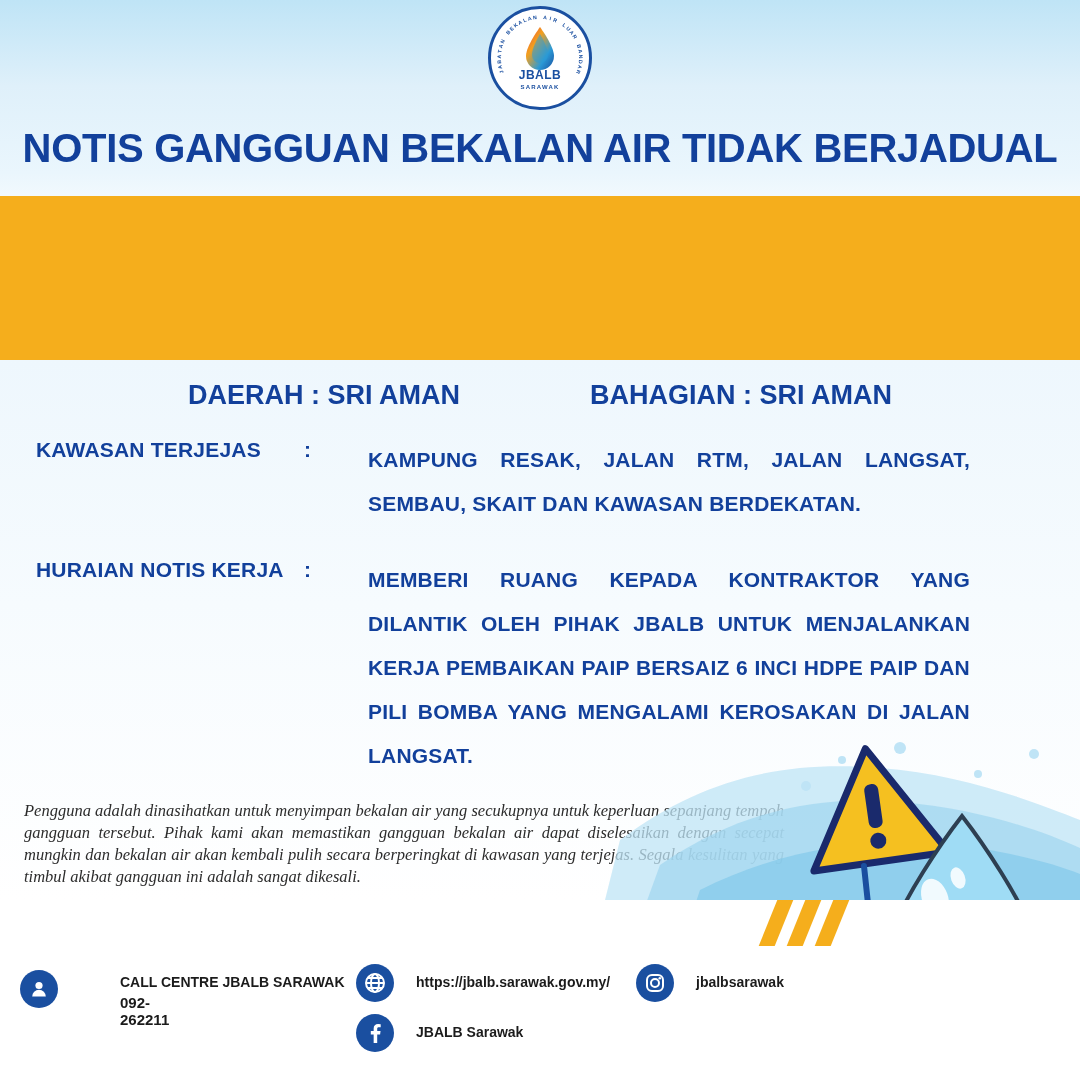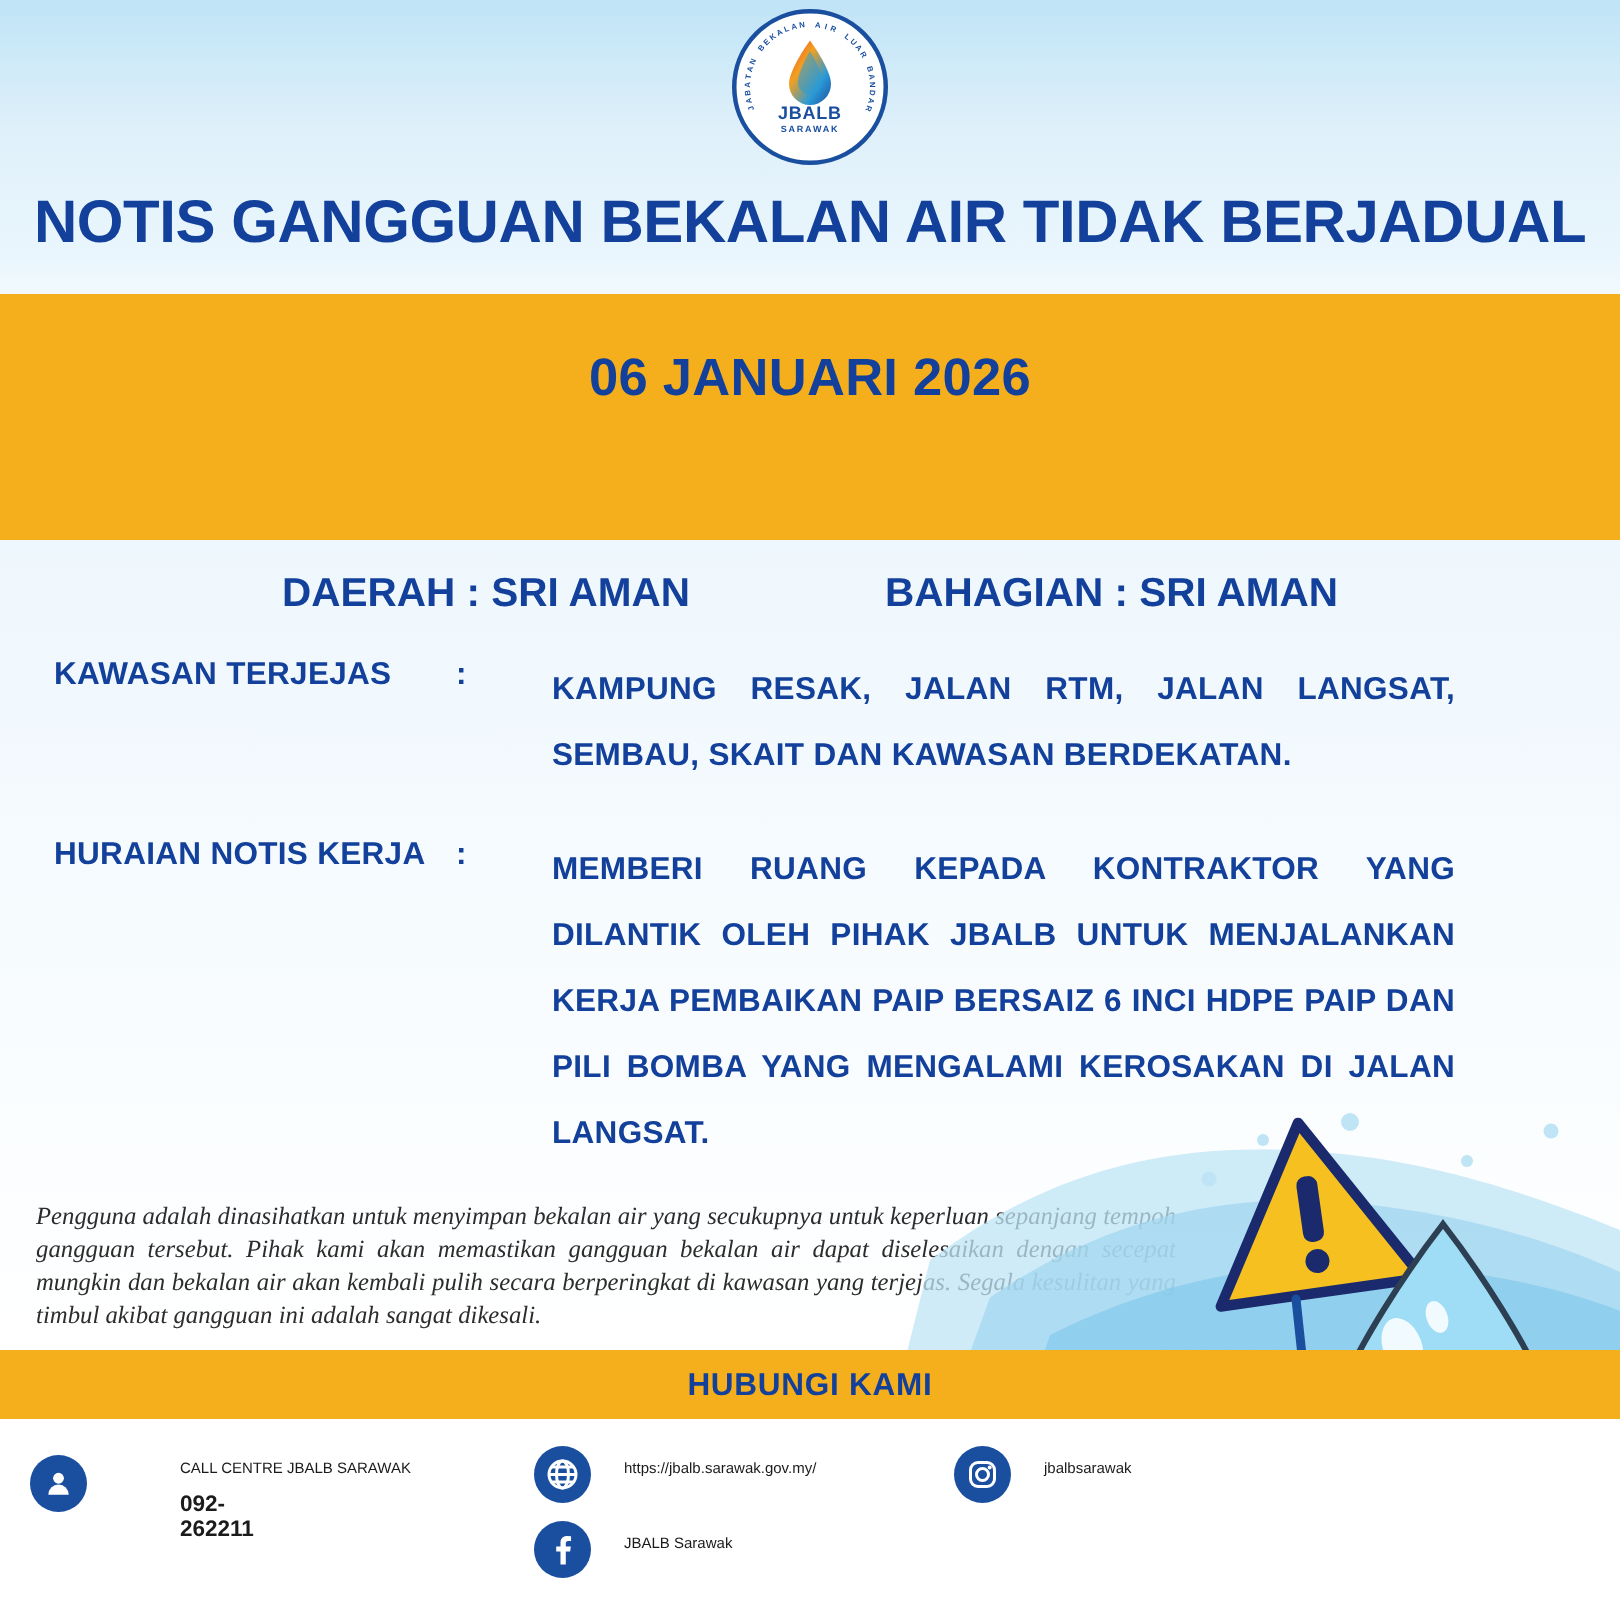--- a/index.html
+++ b/index.html
@@ -180,21 +180,21 @@
     position: absolute; left: 0; top: 0;
     width: 38px; height: 38px; border-radius: 50%;
     background: #1a4fa0;
     display: flex; align-items: center; justify-content: center;
   }
   .ci .ctext {
     position: absolute; left: 60px; top: 2px;
     font-size: 15px; font-weight: bold; color: #1b1b1b;
     white-space: nowrap;
   }
-  .ci .ctext.small { font-size: 10px; font-weight: normal; }
+  .ci .ctext.small { font-size: 14px; font-weight: bold; }
   .ci .ctext2 {
     position: absolute; left: 52px; top: 22px;
     font-size: 15px; font-weight: bold; color: #1b1b1b;
   }
   #ci-call   { left: 20px;  top: 14px; }
   #ci-call .ctext  { left: 100px; top: 4px; }
   #ci-call .ctext2 { left: 100px; top: 24px; }
   #ci-web    { left: 356px; top: 8px; }
   #ci-web .ctext { top: 10px; }
   #ci-fb     { left: 356px; top: 58px; }
@@ -262,21 +262,20 @@
       <path d="M17 1 C17 1 3 20 3 30 a14 14 0 0 0 28 0 C31 20 17 1 17 1 Z" fill="url(#dg)"></path>
       <path d="M17 8 C17 8 9 21 9 29 a8 8 0 0 0 16 0 C25 21 17 8 17 8 Z" fill="#2b9ad6" opacity=".55"></path>
     </svg>
     <div class="logo-label">JBALB</div>
     <div class="logo-sub">SARAWAK</div>
   </div>
 
   <div class="main-title">NOTIS GANGGUAN BEKALAN AIR TIDAK BERJADUAL</div>
 
   <div class="orange-band">
-    <div class="band-date">06 JANUARI 2026</div>
   </div>
 
   <div class="body-area">
 
     <div class="region-row">
       <div>DAERAH : SRI AMAN</div>
       <div>BAHAGIAN : SRI AMAN</div>
     </div>
 
     <div class="field" id="field-kawasan">
@@ -333,23 +332,20 @@
     <circle cx="104" cy="250" r="11" fill="#9fdcf5" stroke="#2d3f52" stroke-width="4"></circle>
     <circle cx="281" cy="252" r="11" fill="#9fdcf5" stroke="#2d3f52" stroke-width="4"></circle>
 
     <path d="M162 304 l-6 18" stroke="#2d3f52" stroke-width="4" fill="none"></path>
     <path d="M214 304 l6 18" stroke="#2d3f52" stroke-width="4" fill="none"></path>
     <ellipse cx="152" cy="324" rx="17" ry="8" fill="#9fdcf5" stroke="#2d3f52" stroke-width="4"></ellipse>
     <ellipse cx="226" cy="324" rx="17" ry="8" fill="#9fdcf5" stroke="#2d3f52" stroke-width="4"></ellipse>
   </svg>
 
   <div class="footer">
-    <div class="contact-band">
-      <div class="cb-text">HUBUNGI KAMI</div>
-    </div>
     <div class="cb-slash" style="left:768px"></div>
     <div class="cb-slash" style="left:796px"></div>
     <div class="cb-slash" style="left:824px"></div>
 
     <div class="contacts">
 
       <div class="ci" id="ci-call">
         <div class="bubble">
           <svg width="20" height="20" viewBox="0 0 20 20">
               <circle cx="10" cy="6.5" r="3.6" fill="#fff"></circle>

